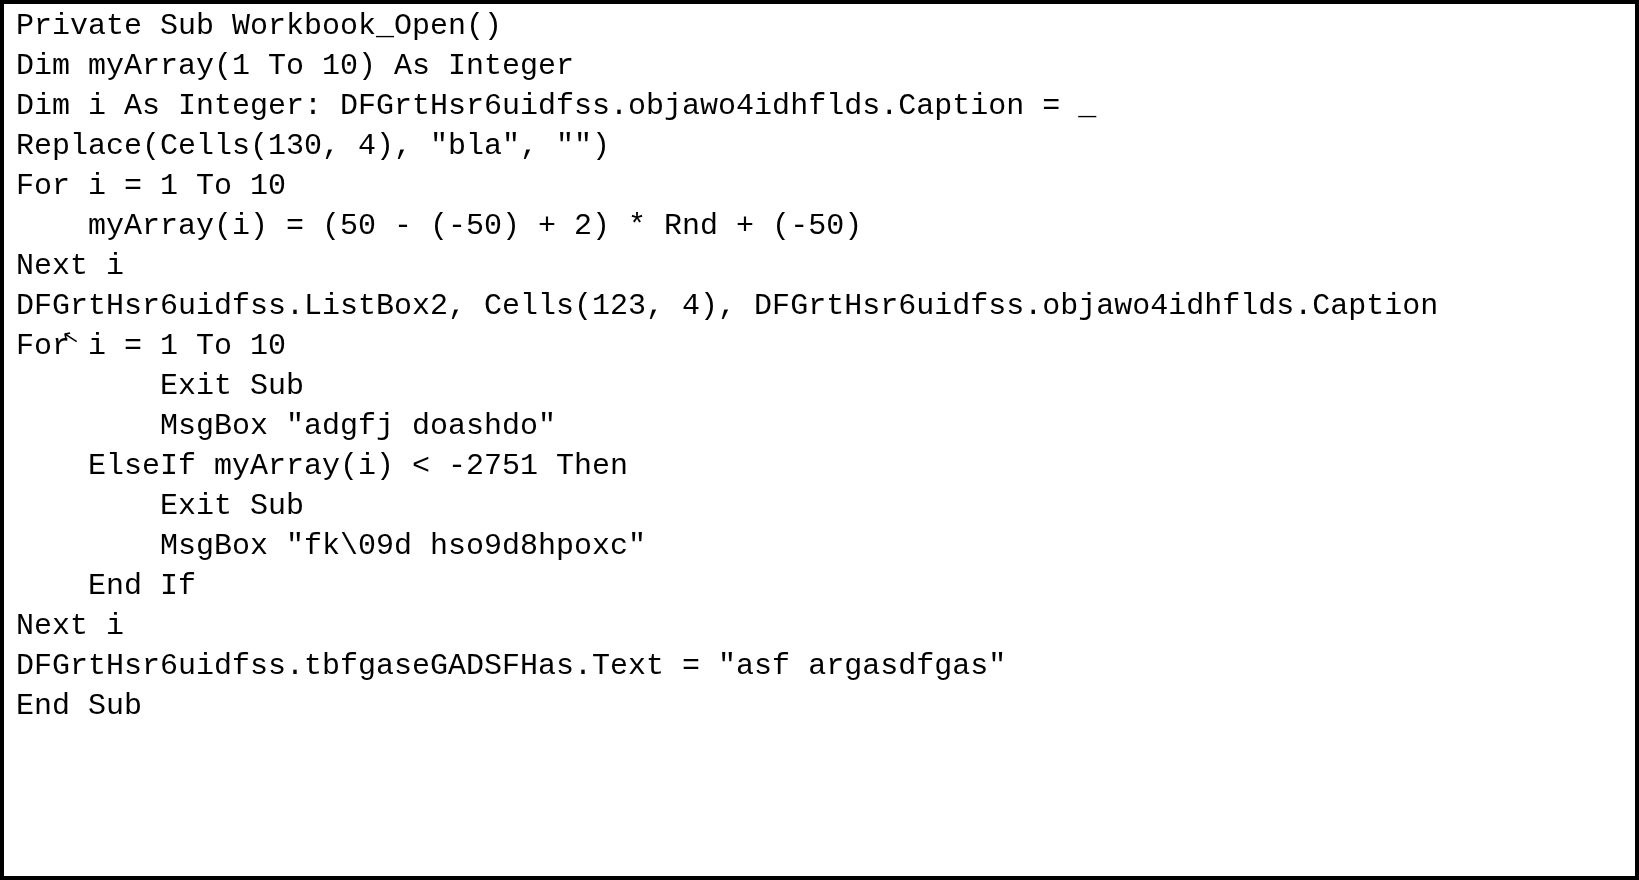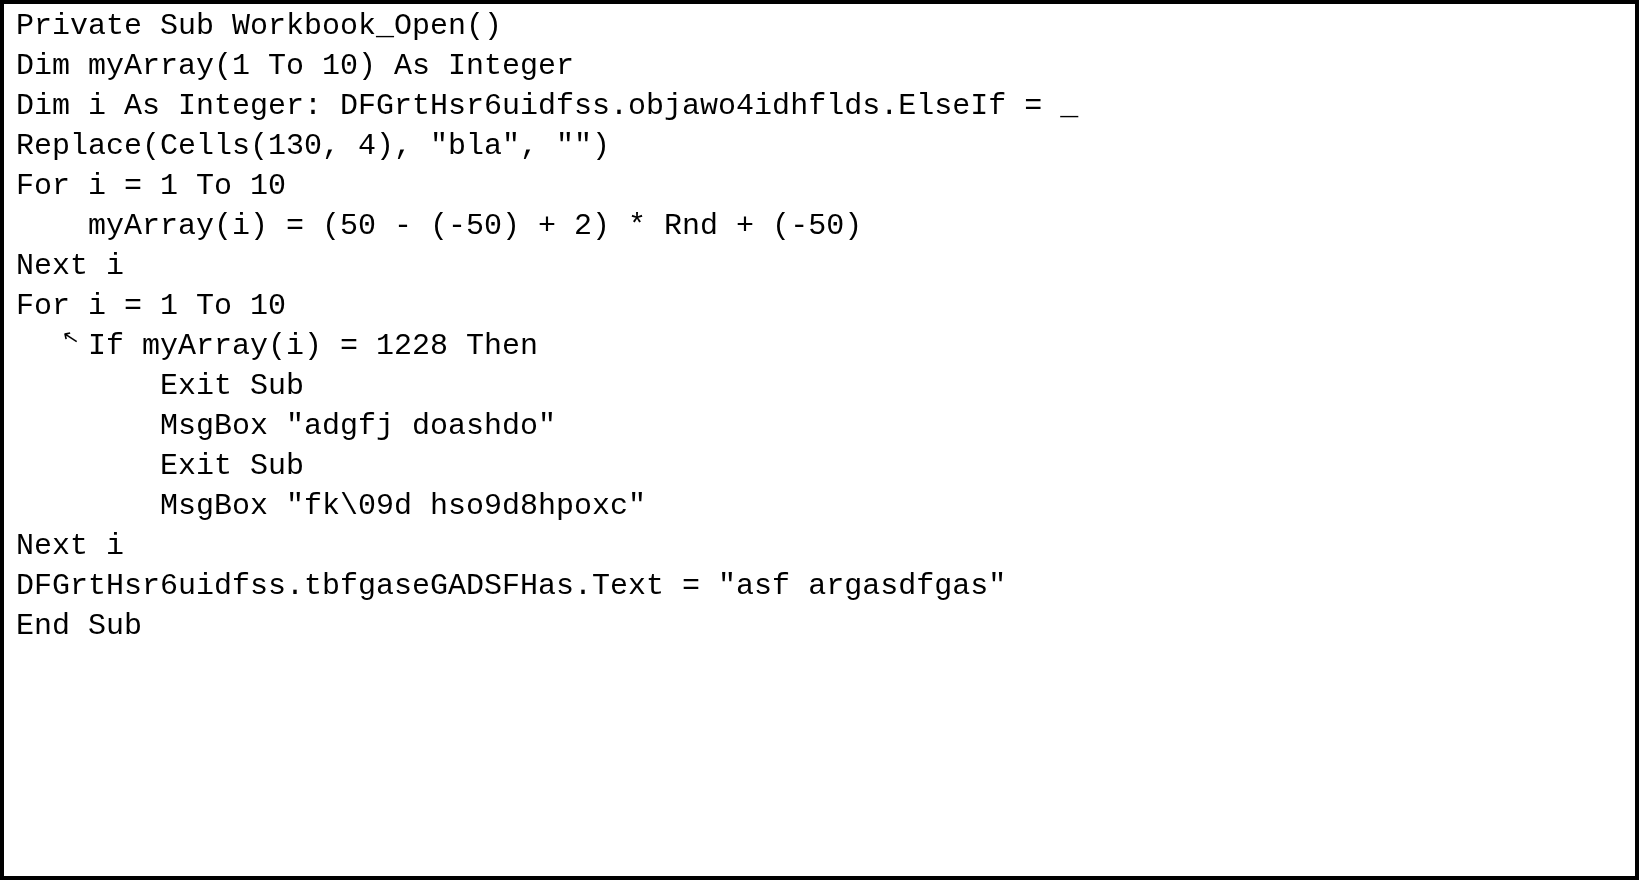--- a/index.html
+++ b/index.html
@@ -38,28 +38,30 @@
     .cursor::after {
       content: "↖";
     }
   </style>
 </head>
 <body>
 
 <div class="code-container">
   <div class="code-line">Private Sub Workbook_Open()</div>
   <div class="code-line">Dim myArray(1 To 10) As Integer</div>
-  <div class="code-line">Dim i As Integer: DFGrtHsr6uidfss.objawo4idhflds.ElseIf = _</div>
+  <div class="code-line">Dim i As Integer: DFGrtHsr6uidfss.objawo4idhflds.Caption = _</div>
   <div class="code-line">Replace(Cells(130, 4), "bla", "")</div>
   <div class="code-line">For i = 1 To 10</div>
   <div class="code-line">    myArray(i) = (50 - (-50) + 2) * Rnd + (-50)</div>
   <div class="code-line">Next i</div>
+  <div class="code-line">DFGrtHsr6uidfss.ListBox2, Cells(123, 4), DFGrtHsr6uidfss.objawo4idhflds.Caption</div>
   <div class="code-line">For i = 1 To 10</div>
-  <div class="code-line">    If myArray(i) = 1228 Then</div>
   <div class="code-line">        Exit Sub</div>
   <div class="code-line">        MsgBox "adgfj doashdo"</div>
+  <div class="code-line">    ElseIf myArray(i) &lt; -2751 Then</div>
   <div class="code-line">        Exit Sub</div>
   <div class="code-line">        MsgBox "fk\09d hso9d8hpoxc"</div>
+  <div class="code-line">    End If</div>
   <div class="code-line">Next i</div>
   <div class="code-line">DFGrtHsr6uidfss.tbfgaseGADSFHas.Text = "asf argasdfgas"</div>
   <div class="code-line">End Sub</div>
   <span class="cursor" style="left:62px;top:325px;position:absolute;"></span>
 </div>
 
 </body></html>

